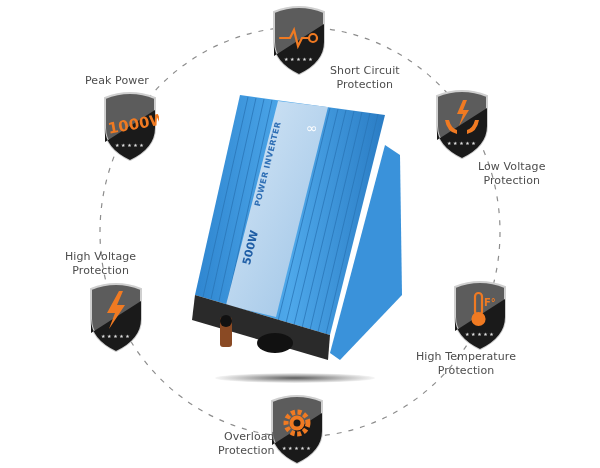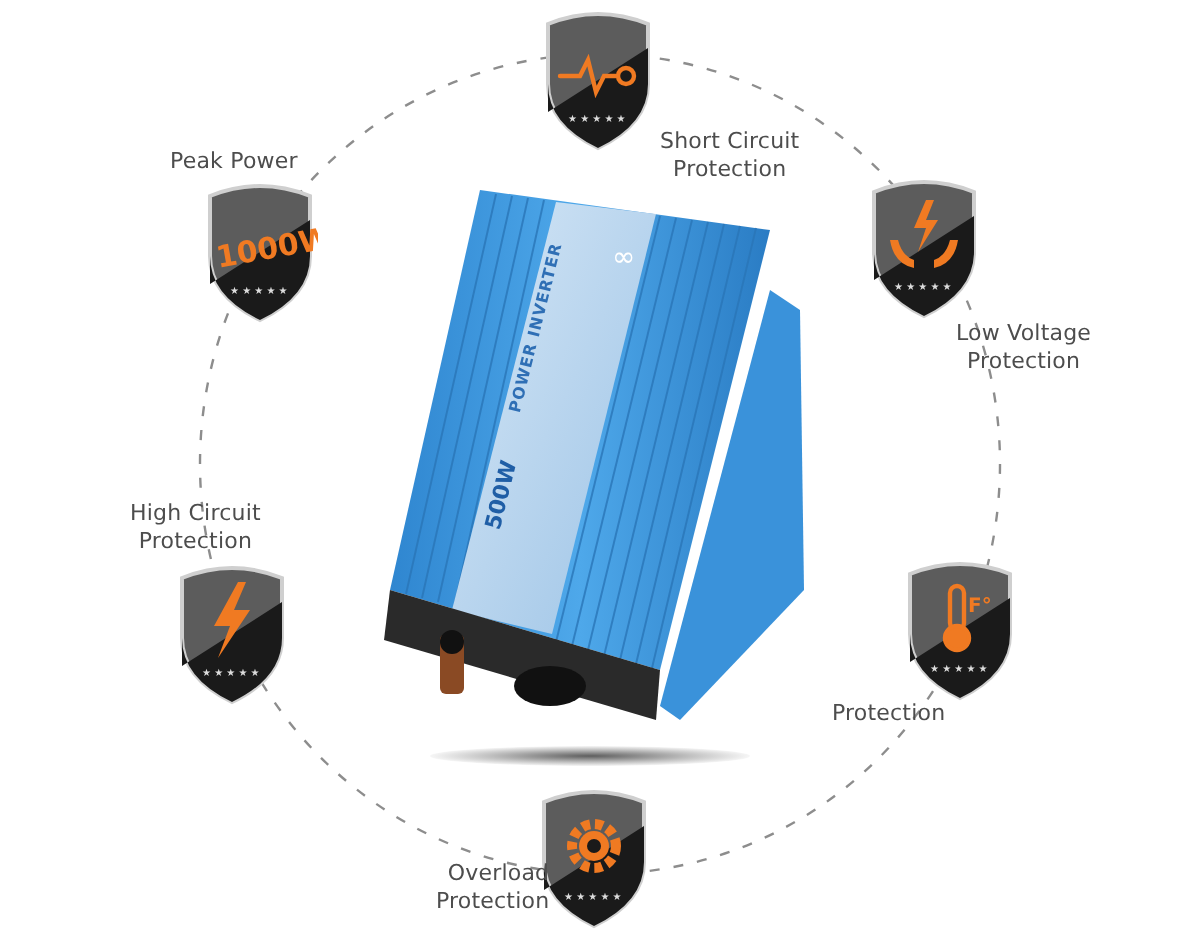--- a/index.html
+++ b/index.html
@@ -120,20 +120,21 @@
         <rect x="24" y="14" width="7" height="22" rx="3.5"></rect>
         <circle cx="27.5" cy="40" r="6" fill="#f07a22"></circle>
       </g>
       <text x="33" y="27" font-size="10" font-weight="bold" fill="#f07a22">F°</text>
       <g fill="#dddddd" font-size="5">
           <text x="14" y="57">★ ★ ★ ★ ★</text>
         </g>
     </svg>
   </div>
   <div class="label" style="left:416px; top:350px;">
+    <div>High Temperature</div>
     <div>Protection</div>
   </div>
 
   <div class="shield" style="left:268px; top:393px;">
     <svg viewBox="0 0 58 72">
       <path d="M4 8 Q29 -2 54 8 L54 38 Q54 58 29 70 Q4 58 4 38 Z" fill="#5c5c5c" stroke="#cfcfcf" stroke-width="2"></path>
       <path d="M54 20 L54 38 Q54 58 29 70 Q4 58 4 38 L4 52 Z" fill="#1a1a1a"></path>
       <g>
         <circle cx="29" cy="30" r="11" fill="none" stroke="#f07a22" stroke-width="5" stroke-dasharray="4 2.5"></circle>
         <circle cx="29" cy="30" r="7.5" fill="#f07a22"></circle>
@@ -153,21 +154,21 @@
     <svg viewBox="0 0 58 72">
       <path d="M4 8 Q29 -2 54 8 L54 38 Q54 58 29 70 Q4 58 4 38 Z" fill="#5c5c5c" stroke="#cfcfcf" stroke-width="2"></path>
       <path d="M54 20 L54 38 Q54 58 29 70 Q4 58 4 38 L4 52 Z" fill="#1a1a1a"></path>
       <path d="M32 10 L20 32 L28 32 L22 48 L38 24 L30 24 L36 10 Z" fill="#f07a22"></path>
       <g fill="#dddddd" font-size="5">
           <text x="14" y="57">★ ★ ★ ★ ★</text>
         </g>
     </svg>
   </div>
   <div class="label" style="left:65px; top:250px;">
-    <div>High Circuit</div>
+    <div>High Voltage</div>
     <div>Protection</div>
   </div>
 
   <div class="shield" style="left:101px; top:90px;">
     <svg viewBox="0 0 58 72">
       <path d="M4 8 Q29 -2 54 8 L54 38 Q54 58 29 70 Q4 58 4 38 Z" fill="#5c5c5c" stroke="#cfcfcf" stroke-width="2"></path>
       <path d="M54 20 L54 38 Q54 58 29 70 Q4 58 4 38 L4 52 Z" fill="#1a1a1a"></path>
       <text x="6" y="40" font-size="15" font-weight="bold" fill="#f07a22" transform="rotate(-10 29 30)">1000W</text>
       <g fill="#dddddd" font-size="5">
           <text x="14" y="57">★ ★ ★ ★ ★</text>

